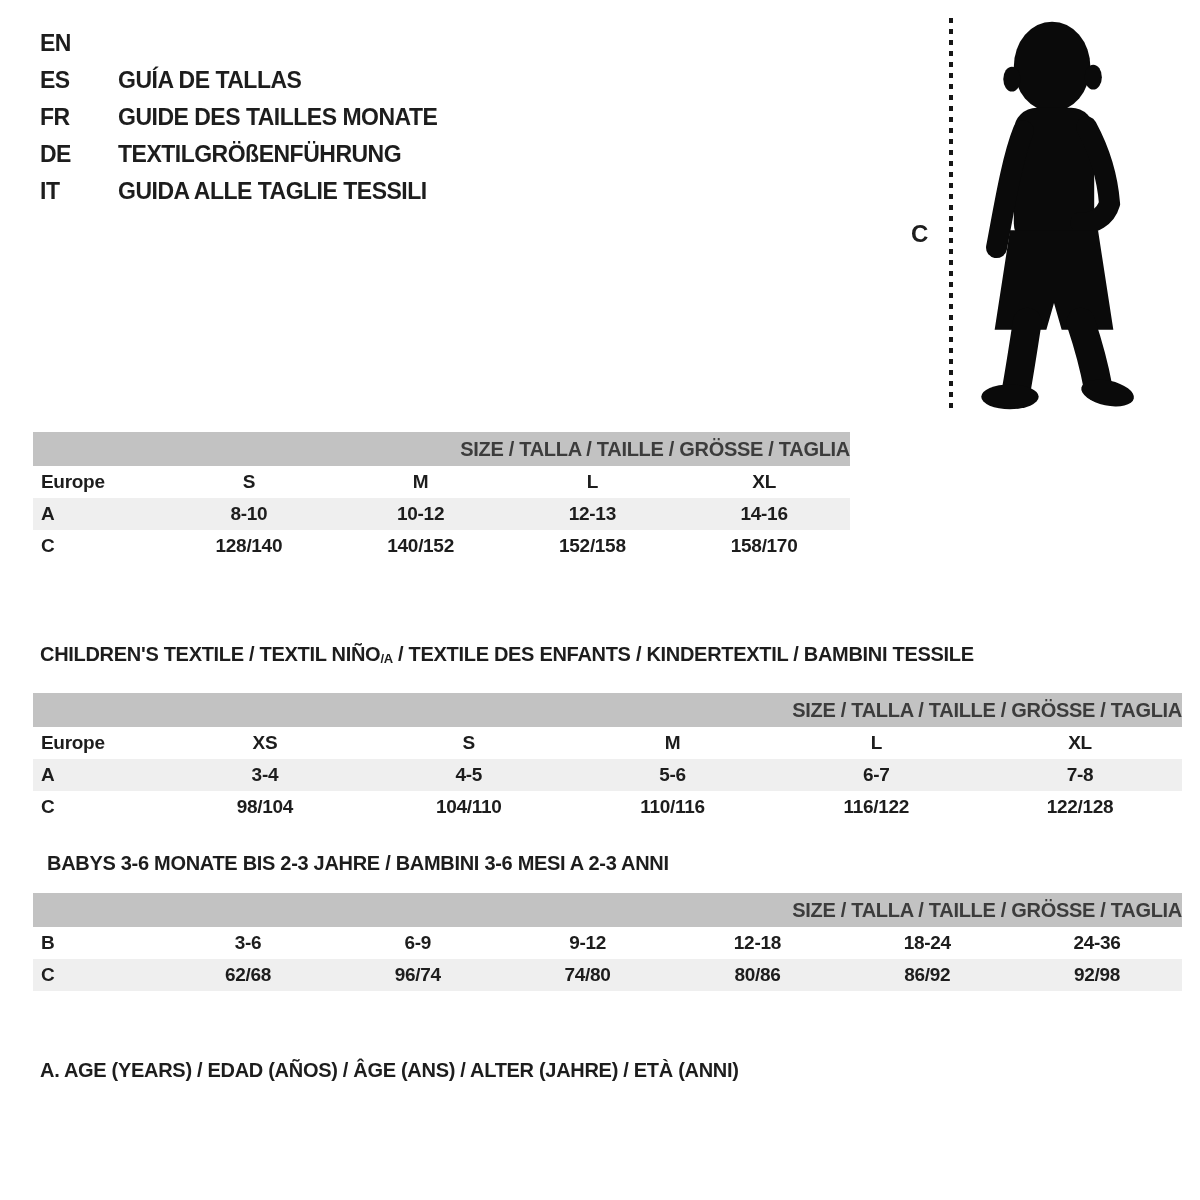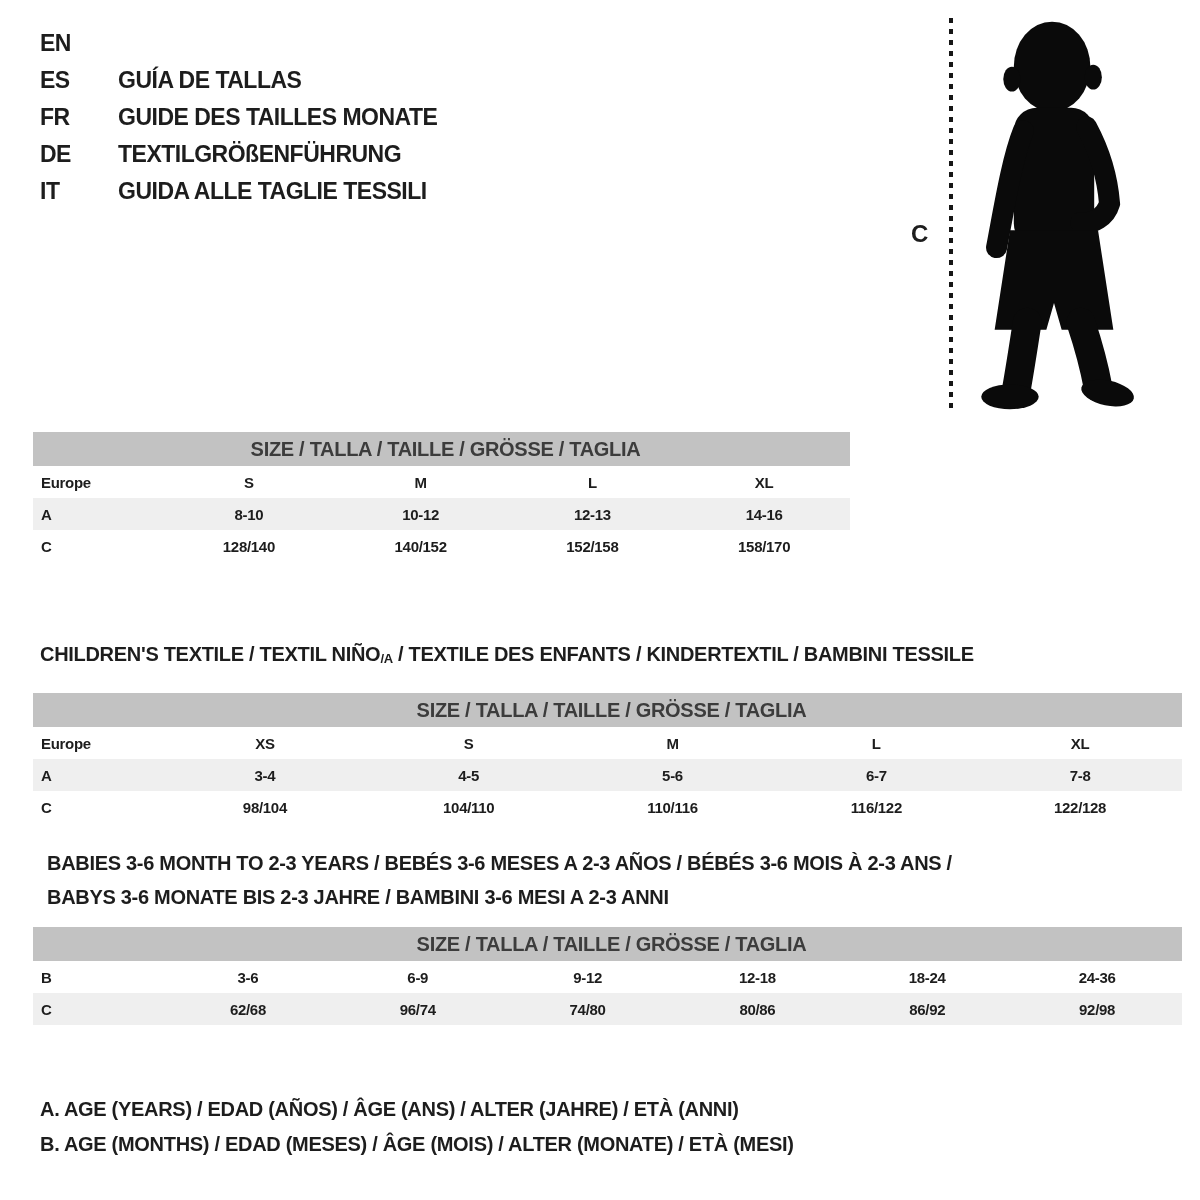--- a/index.html
+++ b/index.html
@@ -42,31 +42,31 @@
     margin:0 0 0 7px;white-space:nowrap;line-height:28px;
   }
   .sec-title .subscript{font-size:13px;vertical-align:-2px;font-weight:bold;}
   .sec-junior .sec-title,.sec-children .sec-title{margin-bottom:20px;}
   .sec-babies .sec-title{margin-bottom:0;line-height:34px;}
   .sec-babies .title-block{margin:0 0 13px 7px;}
   
   table.size-table{width:100%;border-collapse:collapse;table-layout:fixed;}
   th.bar{
     background:var(--table-header-bg);color:var(--table-header-ink);
-    text-align:center;font-size:20px;font-weight:bold;letter-spacing:-0.3px;
+    text-align:right;font-size:20px;font-weight:bold;letter-spacing:-0.3px;
     height:34px;padding:1px 0 1px 8px;white-space:nowrap;
   }
   td{
-    height:32px;font-size:15px;font-weight:bold;letter-spacing:-0.3px;
+    height:32px;font-size:19px;font-weight:bold;letter-spacing:-0.3px;
     text-align:center;vertical-align:middle;
   }
   td.lbl{text-align:left;padding-left:8px;}
   tr.alt{background:var(--row-alt-bg);}
   
-  .legend{position:absolute;left:40px;top:1092px;}
+  .legend{position:absolute;left:40px;top:1053px;}
   .legend-line{font-size:20px;font-weight:bold;letter-spacing:-0.3px;line-height:35px;white-space:nowrap;}
 </style>
 </head>
 <body>
 
 <div class="page">
 
   <div class="lang-list">
     <div class="lang-row">
       <span class="lang-code">EN</span>
@@ -189,21 +189,20 @@
           <td>110/116</td>
           <td>116/122</td>
           <td>122/128</td>
         </tr>
       </tbody>
     </table>
   </section>
 
   <section class="section sec-babies">
     <div class="title-block">
-      <h2 class="sec-title">BABIES 3-6 MONTH TO 2-3 YEARS / BEBÉS 3-6 MESES A 2-3 AÑOS / BÉBÉS 3-6 MOIS À 2-3 ANS /</h2>
       <h2 class="sec-title">BABYS 3-6 MONATE BIS 2-3 JAHRE / BAMBINI 3-6 MESI A 2-3 ANNI</h2>
     </div>
     <table class="size-table">
       <colgroup>
           <col style="width:130px">
           <col>
           <col>
           <col>
           <col>
           <col>
@@ -232,16 +231,15 @@
           <td>80/86</td>
           <td>86/92</td>
           <td>92/98</td>
         </tr>
       </tbody>
     </table>
   </section>
 
   <div class="legend">
     <div class="legend-line">A. AGE (YEARS) / EDAD (AÑOS) / ÂGE (ANS) / ALTER (JAHRE) / ETÀ (ANNI)</div>
-    <div class="legend-line">B. AGE (MONTHS) / EDAD (MESES) / ÂGE (MOIS) / ALTER (MONATE) / ETÀ (MESI)</div>
   </div>
 
 </div>
 
 </body></html>

